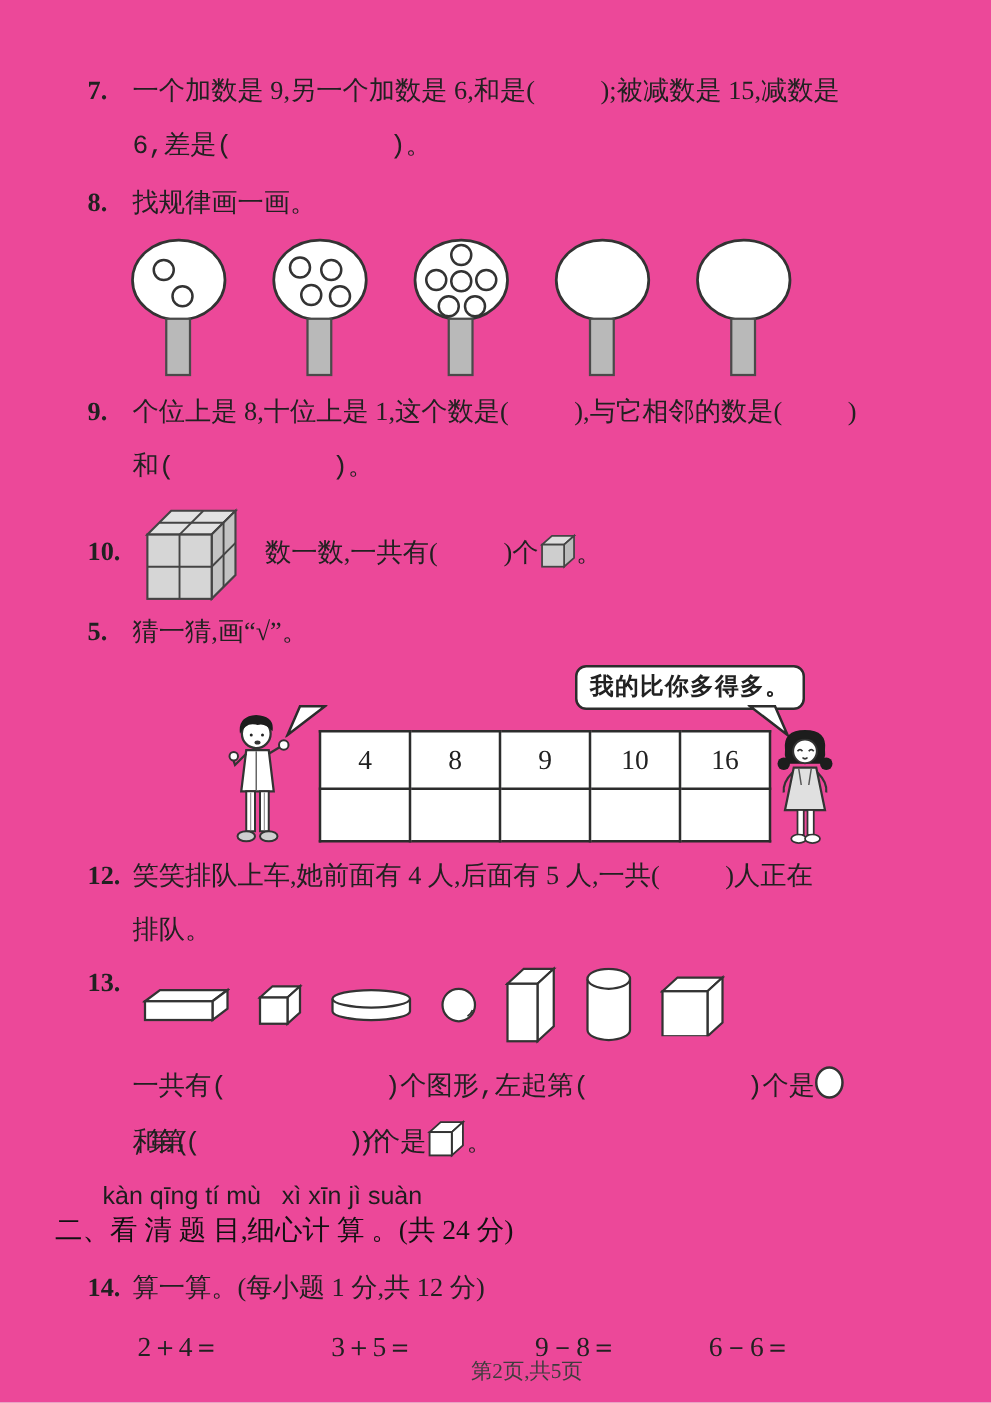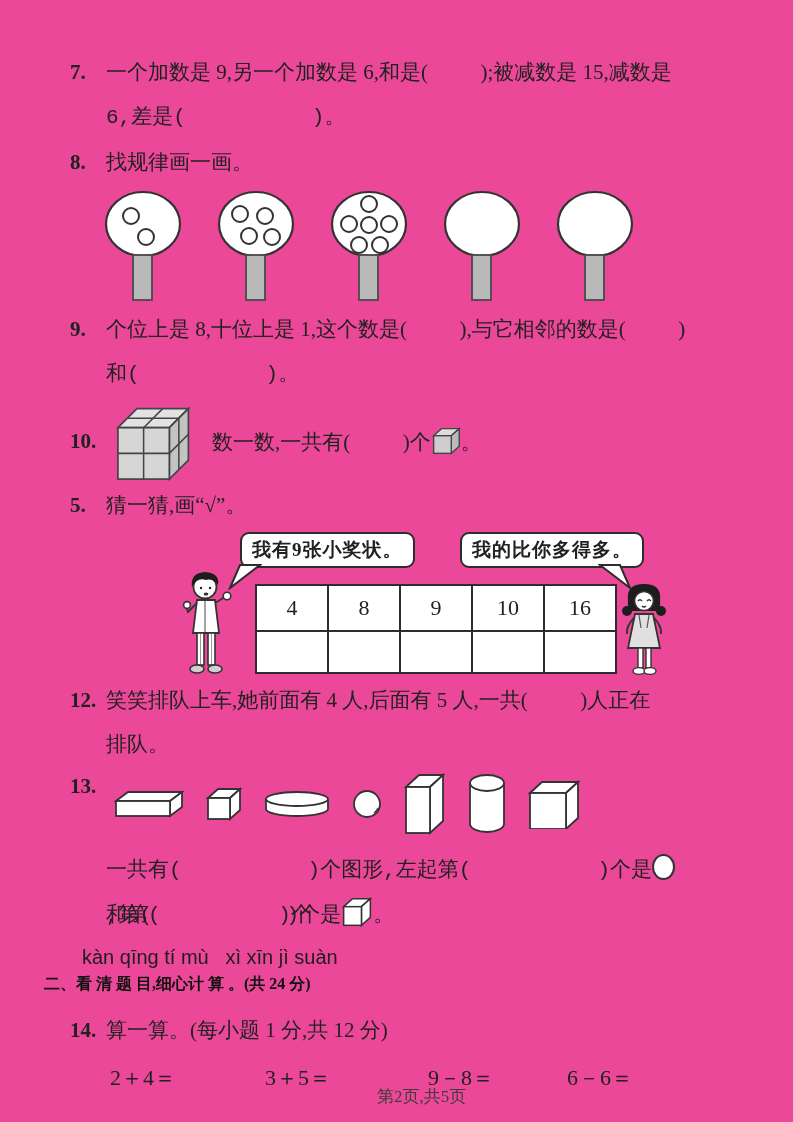--- a/index.html
+++ b/index.html
@@ -45,21 +45,21 @@
   .inline-circle{
     display:inline-block;width:19px;height:22px;border:2px solid #333;
     border-radius:50%;vertical-align:-4px;background:#fff;
   }
   .cube-inline{vertical-align:-7px;}
   
   .pinyin{
     font-family:"Liberation Sans","DejaVu Sans",sans-serif;
     font-size:20px;line-height:22px;height:22px;margin:8px 0 0 12px;color:#1d1d1d;
   }
-  .secline{font-weight:bold;font-size:16px;line-height:32px;height:32px;margin-left:-26px;color:#111;}
+  .secline{font-weight:normal;font-size:22px;line-height:32px;height:32px;margin-left:-26px;color:#111;}
   
   .mathrow{position:relative;height:45px;line-height:45px;margin-top:2px;}
   .mathrow span{position:absolute;font-size:22px;}
   .footer{
     position:absolute;left:0;bottom:14px;width:100%;
     text-align:center;font-size:17px;color:#3d3d3d;padding-left:25px;
   }
   svg{display:block;}
   .inline-svg{display:inline-block;}
 </style>
@@ -146,23 +146,20 @@
           <rect x="3" y="11" width="20" height="20" fill="#cecece" stroke="#444" stroke-width="1.6"></rect>
         </svg><span>。</span>
       </span>
     </div>
 
     <div class="qline">
       <span class="qnum">5.</span><span class="pre">猜一猜,画“√”。</span>
     </div>
     <div class="illus">
 
-      <div class="bubble" style="left:170px;top:4px;">
-        <span>我有9张小奖状。</span>
-      </div>
       <svg class="tail" style="left:158px;top:36px;" width="34" height="26">
         <polygon points="2,24 12,1 32,1" fill="#fff" stroke="#2c2c2c" stroke-width="2"></polygon>
       </svg>
 
       <div class="bubble" style="left:390px;top:4px;">
         <span>我的比你多得多。</span>
       </div>
       <svg class="tail" style="left:528px;top:36px;" width="34" height="26">
         <polygon points="32,24 2,1 22,1" fill="#fff" stroke="#2c2c2c" stroke-width="2"></polygon>
       </svg>

